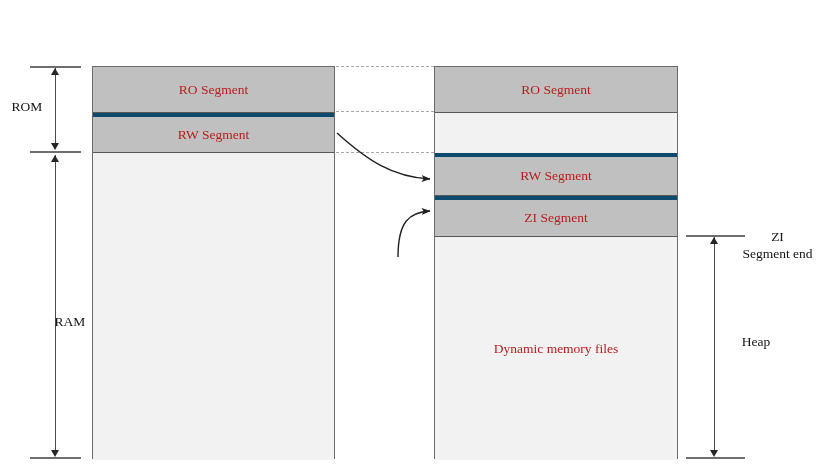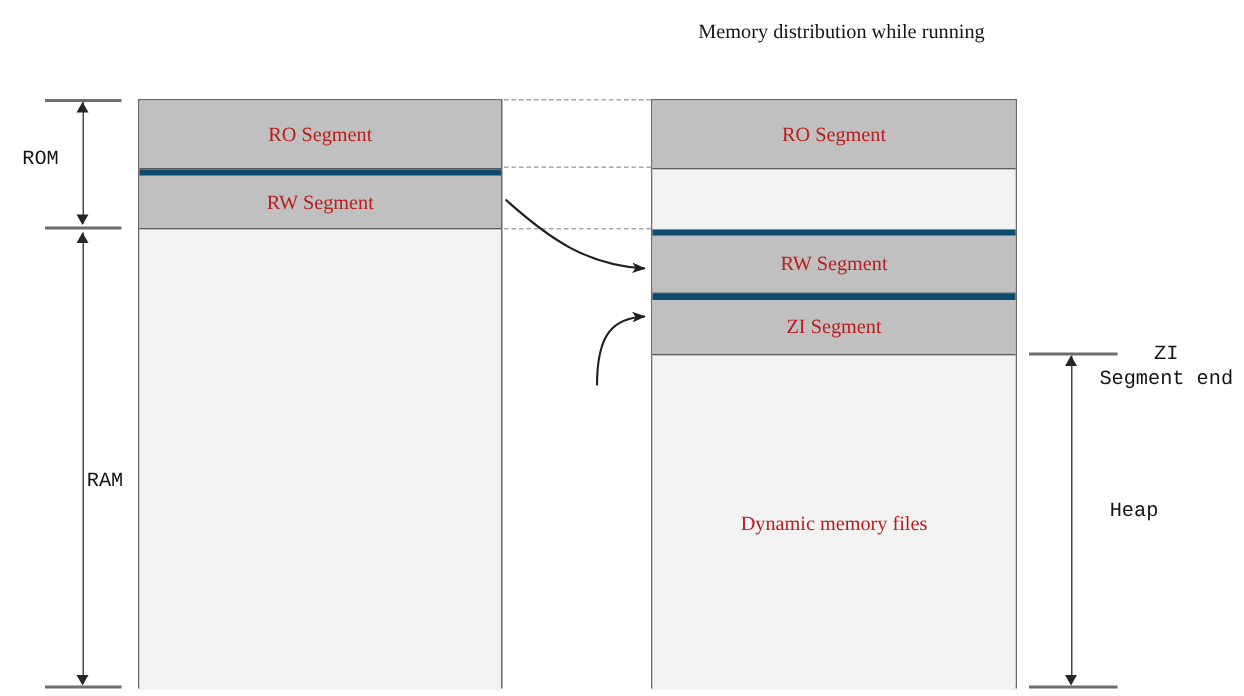--- a/index.html
+++ b/index.html
@@ -95,21 +95,20 @@
   }
   .arrow-up   { border-bottom: 7px solid #262626; }
   .arrow-down { border-top: 7px solid #262626; }
 
   .dim-label {
     position: absolute;
     font-size: 13.5px;
     color: #141414;
     white-space: pre-line;
     text-align: center;
-    font-family: Liberation Mono, monospace;
   }
 
   
   .dotted {
     position: absolute;
     height: 0;
     border-top: 1px dashed #a8a8a8;
   }
 
   
@@ -118,21 +117,20 @@
     left: 0; top: 0;
     width: 829px; height: 464px;
     pointer-events: none;
   }
 </style>
 </head>
 <body>
 
 <div id="stage">
 
-  <div class="diagram-title" id="title-right">Memory distribution while running</div>
 
   <div class="dotted abs" style="left:336px; top:66px; width:98px;"></div>
   <div class="dotted abs" style="left:336px; top:111px; width:98px;"></div>
   <div class="dotted abs" style="left:336px; top:152px; width:98px;"></div>
 
   <div class="tick" style="left:30px; top:66px; width:51px;"></div>
   <div class="tick" style="left:30px; top:151px; width:51px;"></div>
   <div class="vline" style="left:55px; top:68px; height:81px;"></div>
   <div class="arrowhead arrow-up" style="left:51px; top:68px;"></div>
   <div class="arrowhead arrow-down" style="left:51px; top:143px;"></div>

